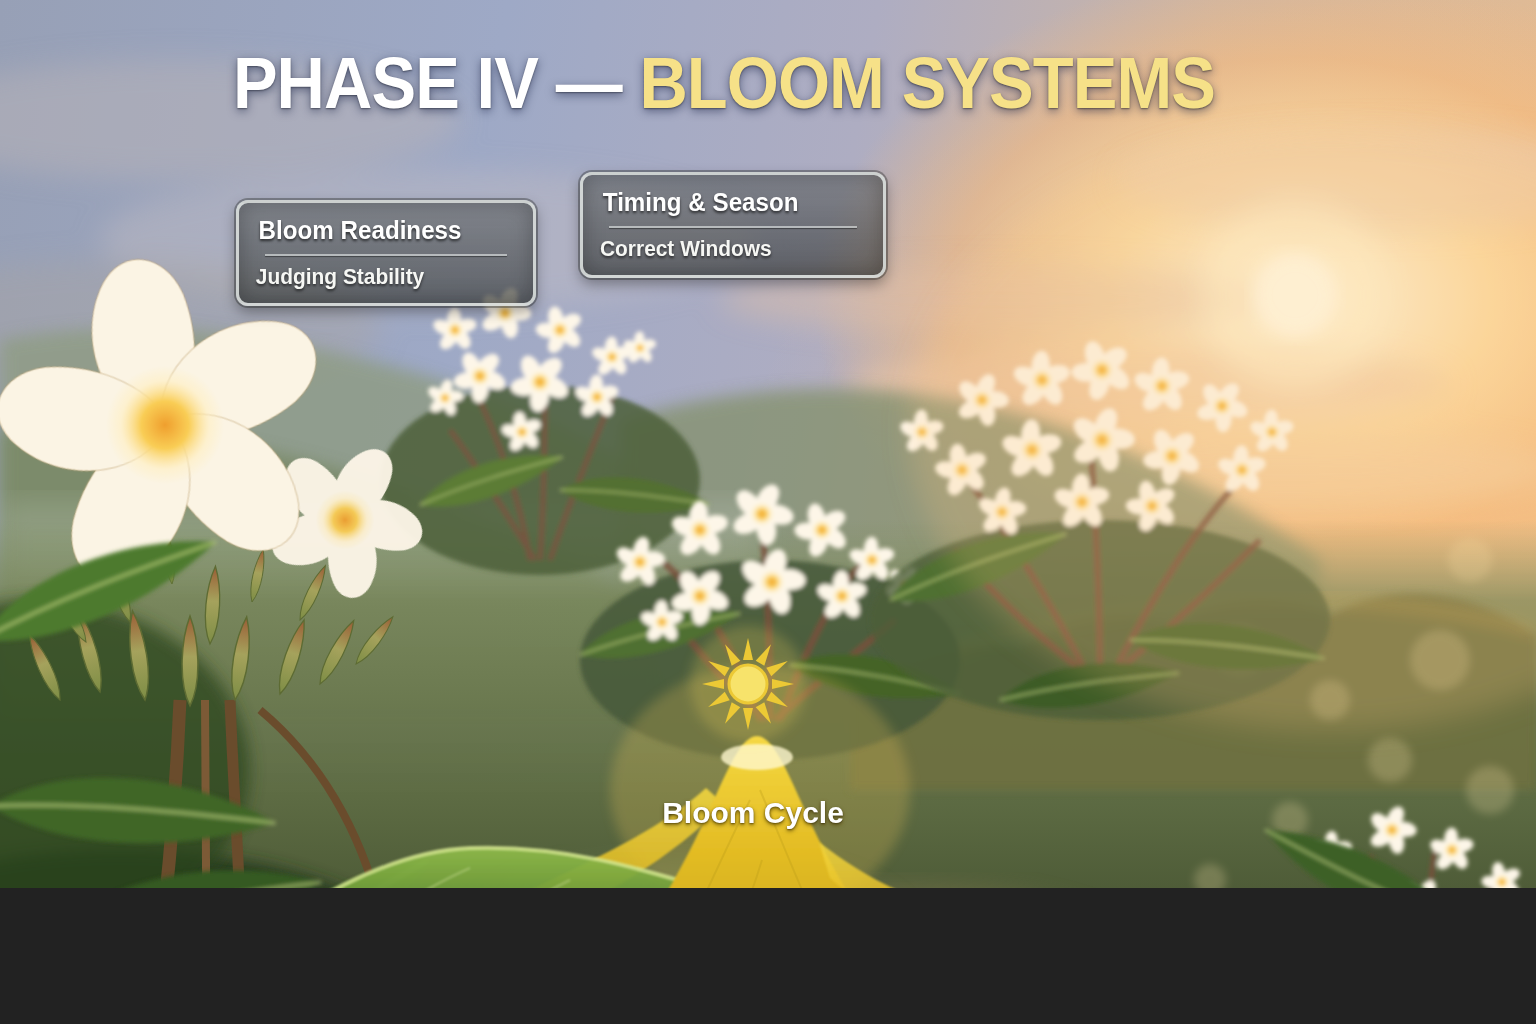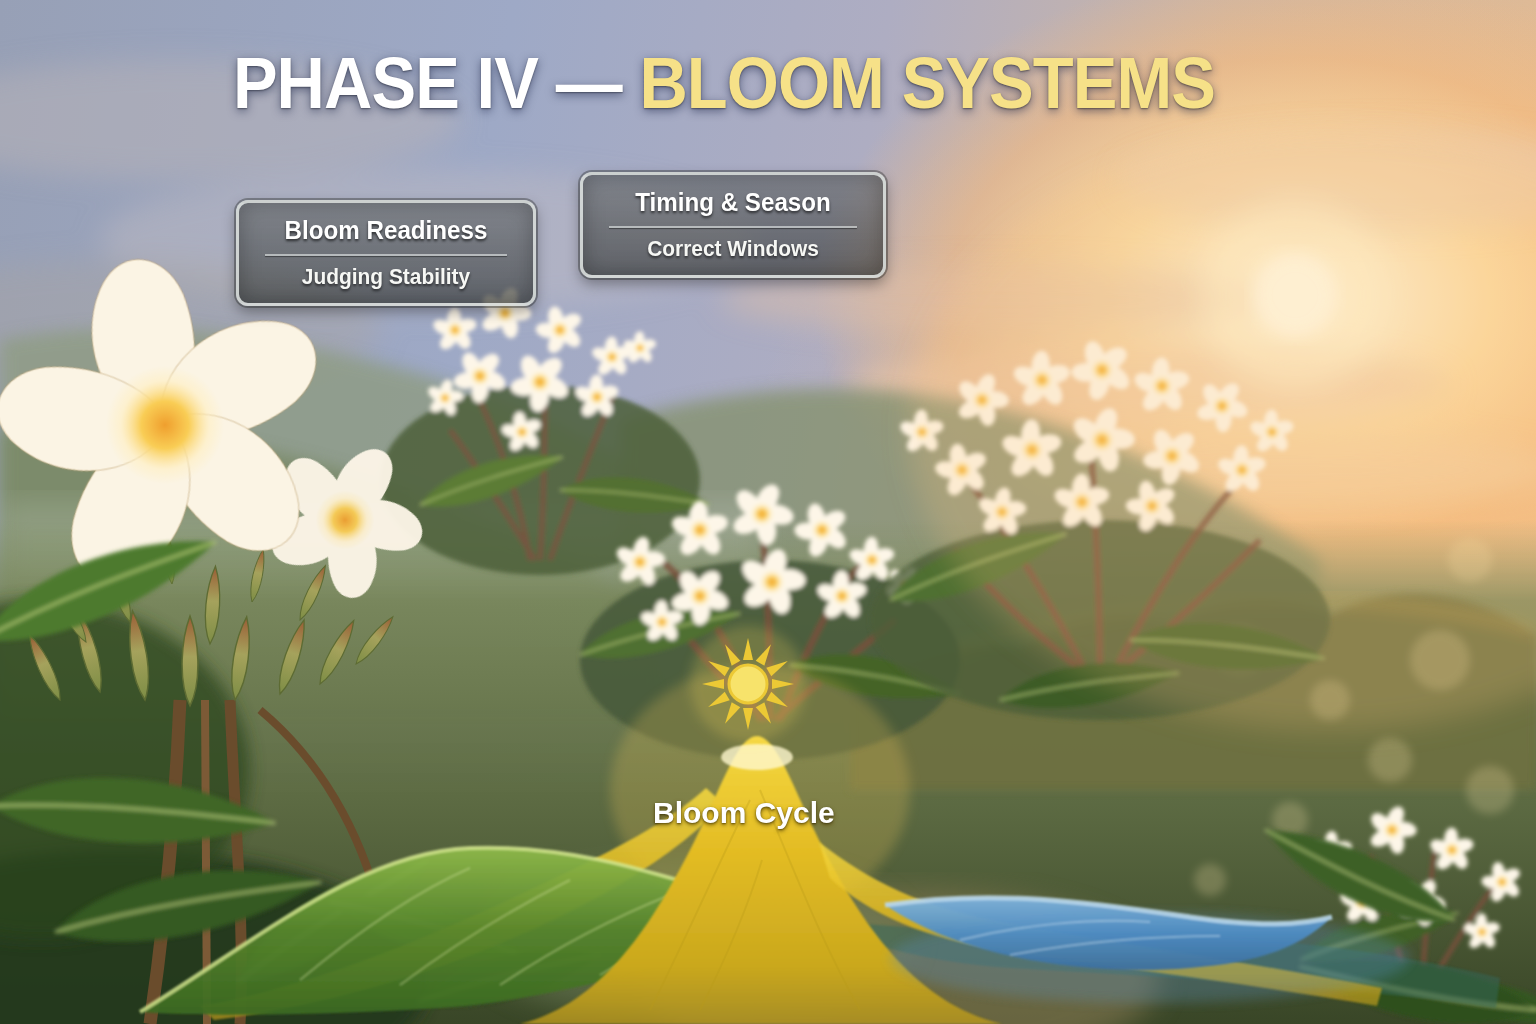--- a/index.html
+++ b/index.html
@@ -1,34 +1,34 @@
 <!DOCTYPE html>
 <html><head>
 <meta charset="utf-8">
 <style>
   html,body{margin:0;padding:0;background:#222;}
   .stage{
-    position:relative;width:1536px;height:1024px;overflow:hidden;
+    position:relative;width:1536px;height:888px;overflow:hidden;
     font-family:"Liberation Sans",sans-serif;
     background:
       radial-gradient(640px 440px at 1300px 300px, rgba(255,252,236,.95), rgba(255,224,165,.85) 30%, rgba(250,188,122,.55) 55%, rgba(246,172,112,0) 76%),
       radial-gradient(980px 760px at 1420px 520px, rgba(250,192,132,.5), rgba(250,192,132,0) 70%),
       linear-gradient(100deg,#97a0b6 0%,#9ea9c6 30%,#aeadc2 52%,#cdb5a4 72%,#e9bd8e 100%);
   }
   svg{position:absolute;left:0;top:0;}
   .page-title{
     position:absolute;left:0;right:0;top:42px;text-align:center;
     font-weight:bold;font-size:72px;letter-spacing:-1px;color:#fff;
     transform:translateX(-44px) scaleX(.93);
     text-shadow:0 3px 10px rgba(25,35,70,.55),0 1px 2px rgba(0,0,0,.45);
     white-space:nowrap;z-index:30;
   }
   .page-title .accent{color:#f6e188;}
   .info-box{
-    position:absolute;z-index:30;text-align:center;
+    position:absolute;z-index:30;text-align:left;
     background:linear-gradient(180deg,rgba(92,96,94,.55),rgba(46,50,48,.62));
     border:3px solid rgba(228,233,231,.82);border-radius:12px;
     box-shadow:0 0 0 2px rgba(28,32,30,.35),0 6px 14px rgba(0,0,0,.35),inset 0 0 22px rgba(0,0,0,.28);
     padding:12px 10px 13px;
   }
   .box-title{
     font-size:26px;font-weight:bold;color:#fff;white-space:nowrap;
     transform:scaleX(.93);transform-origin:center;
     text-shadow:0 2px 3px rgba(0,0,0,.65);
   }
@@ -36,21 +36,21 @@
     height:2px;margin:8px 16px;background:rgba(242,246,244,.55);
     box-shadow:0 1px 1px rgba(0,0,0,.4);
   }
   .box-subtitle{
     font-size:22px;font-weight:bold;color:#f6f7f4;white-space:nowrap;
     transform:scaleX(.95);transform-origin:center;
     text-shadow:0 2px 3px rgba(0,0,0,.6);
   }
   .bloom-label{
     position:absolute;left:653px;top:796px;width:200px;z-index:25;
-    font-size:30px;font-weight:bold;color:#fff;
+    text-align:center;font-size:30px;font-weight:bold;color:#fff;
     text-shadow:0 2px 4px rgba(90,70,0,.75),0 1px 2px rgba(0,0,0,.5);
   }
 </style>
 </head>
 <body>
 
 <div class="stage">
 
   <svg id="bg" width="1536" height="1024" viewBox="0 0 1536 1024">
     <defs>

